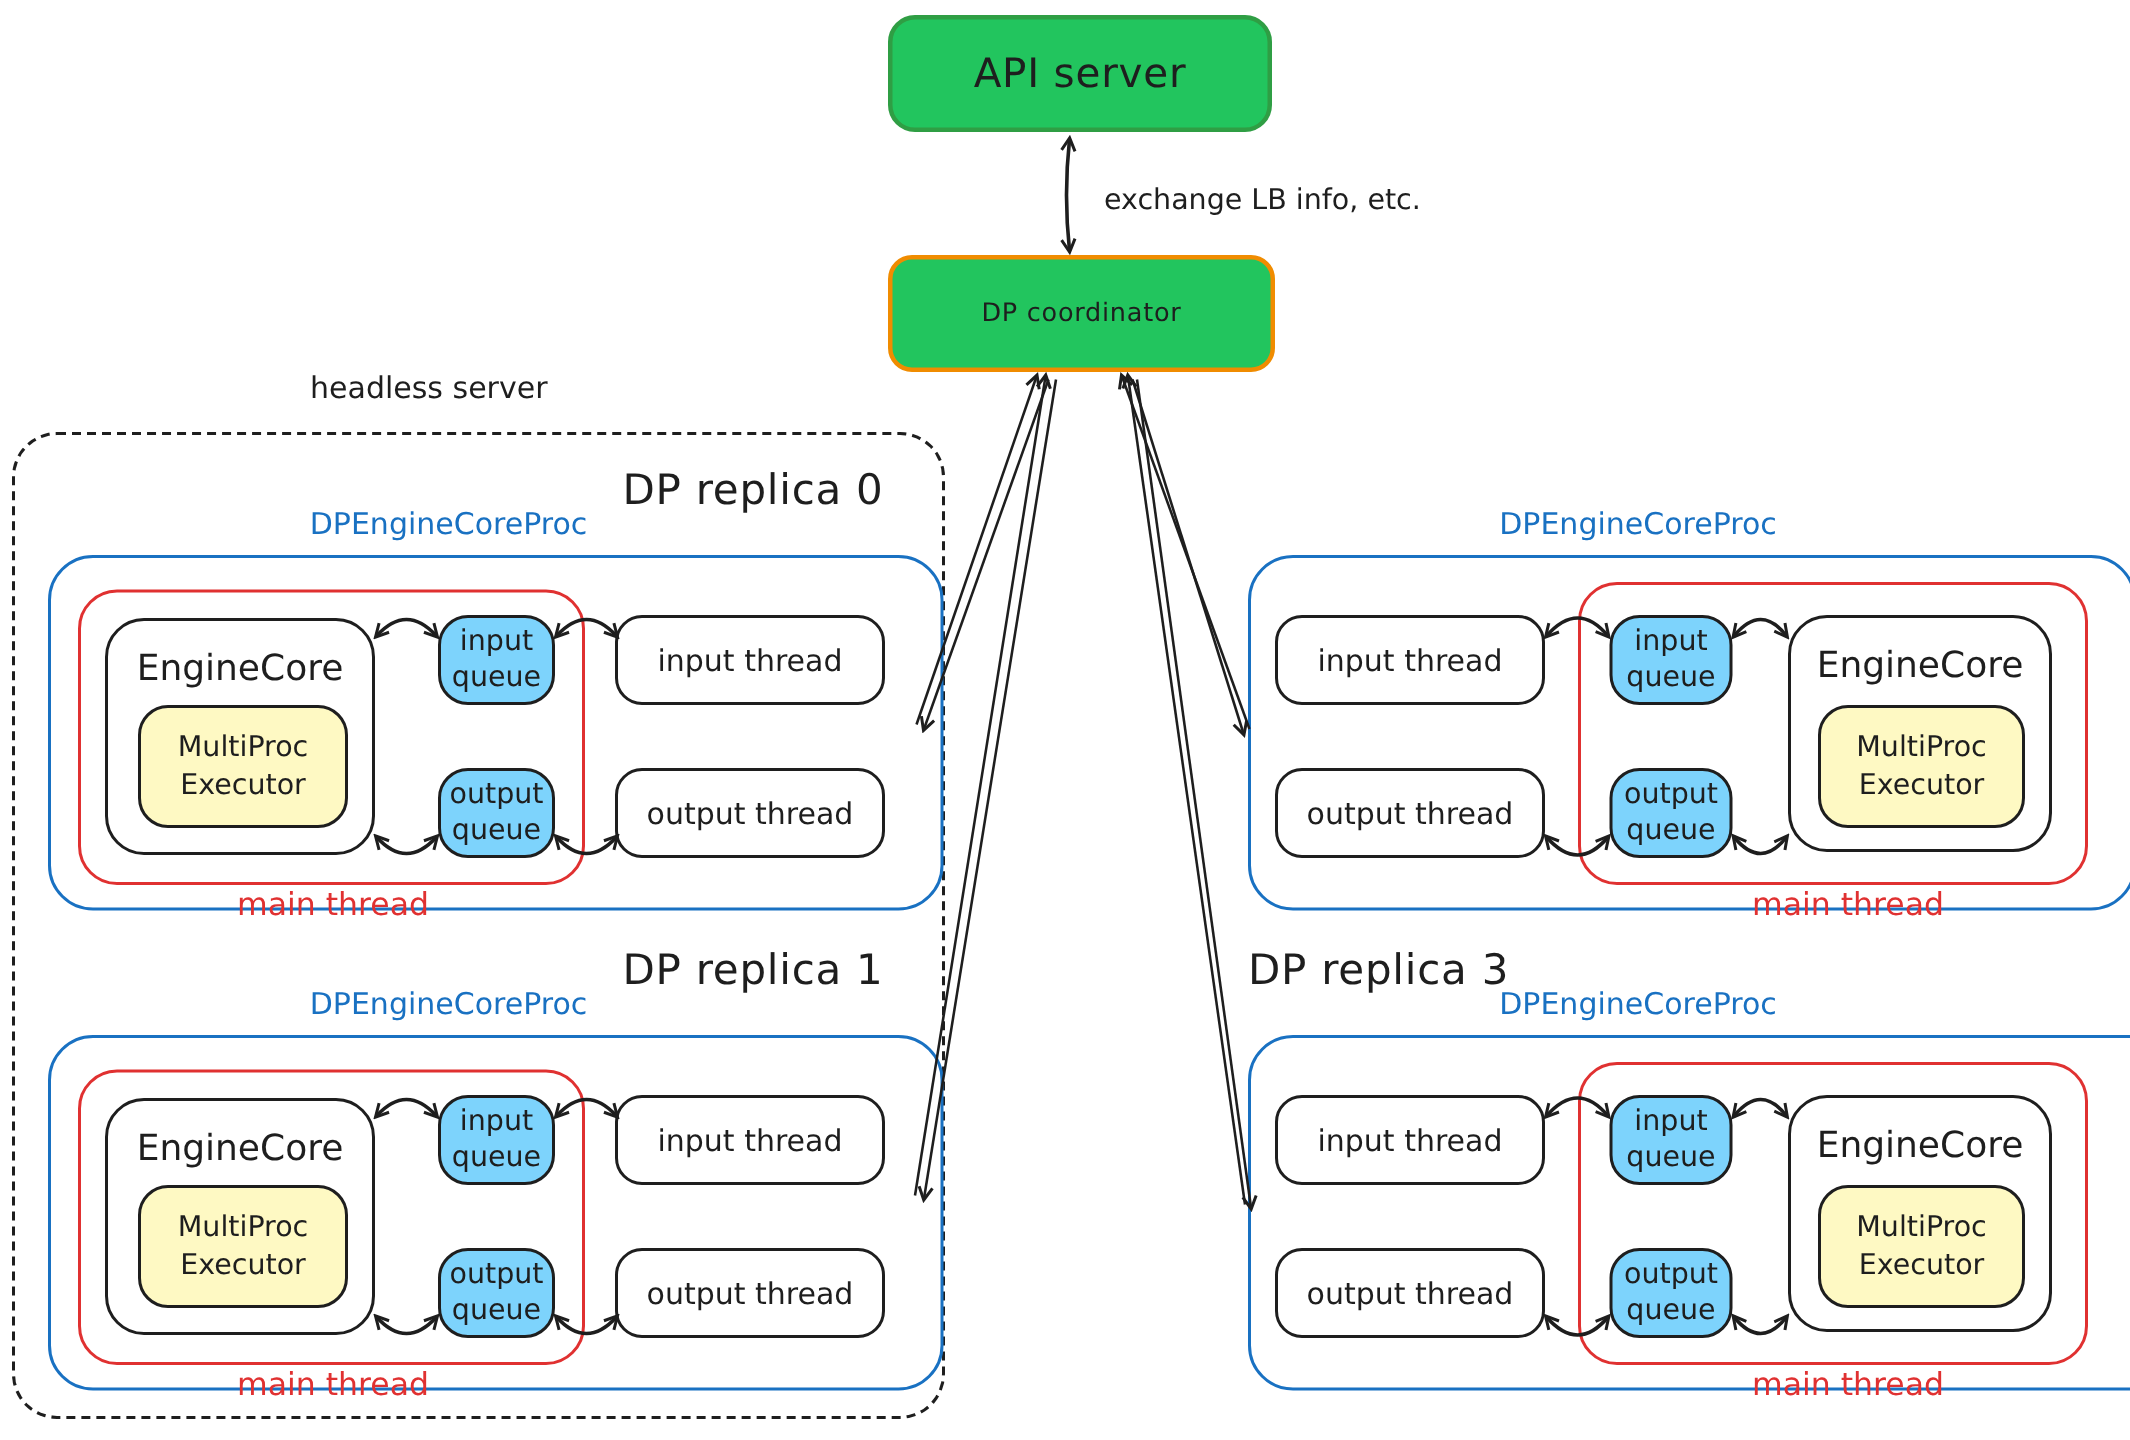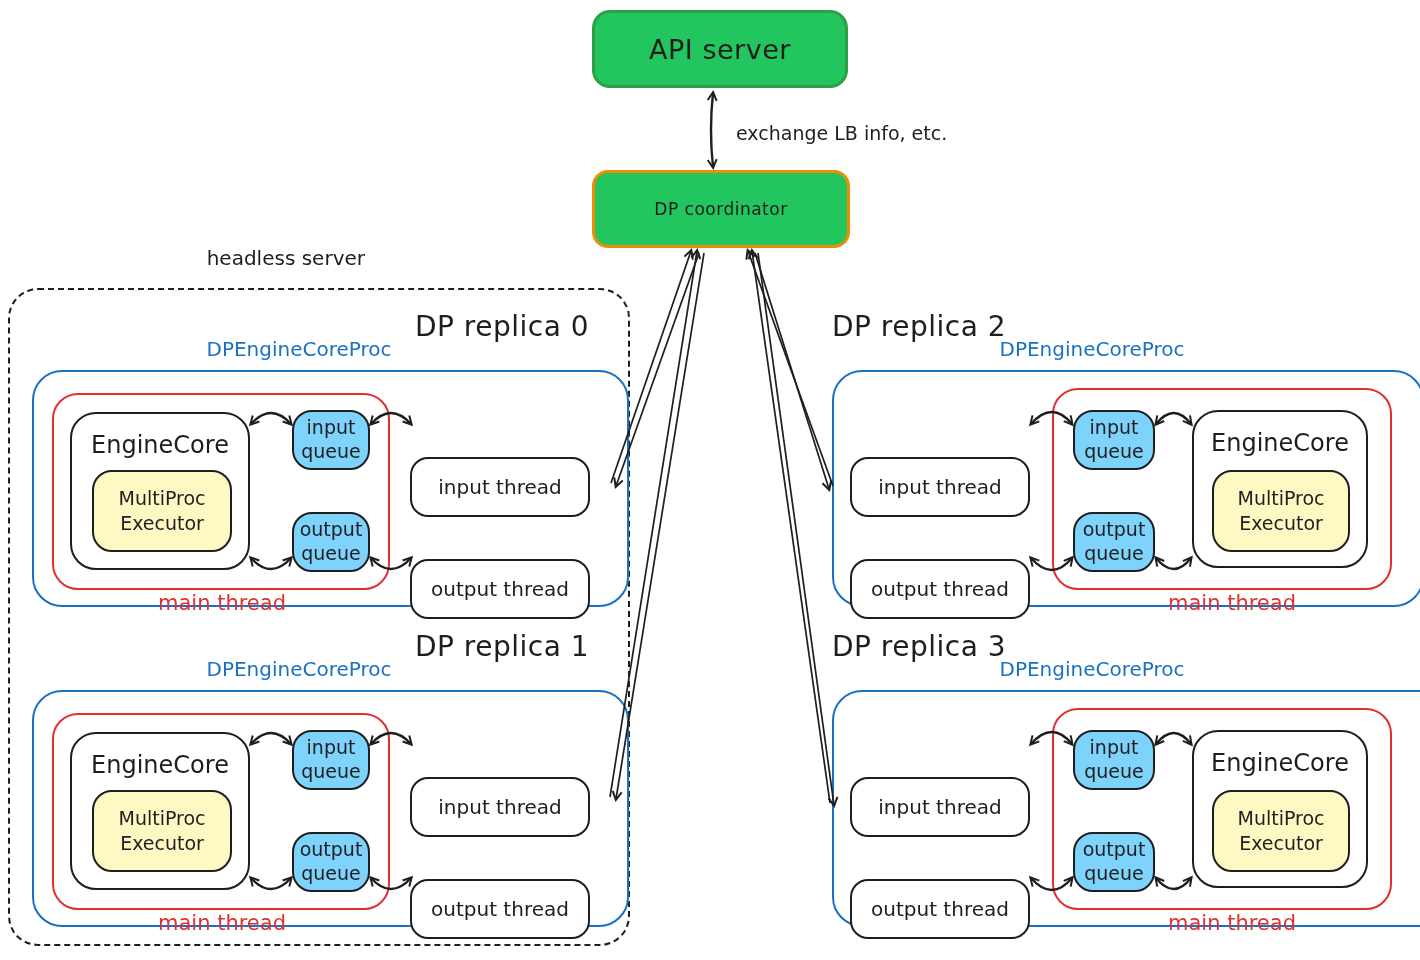--- a/index.html
+++ b/index.html
@@ -49,21 +49,21 @@
   .layout-left  .executor-box{left:20px;top:56px;width:140px;height:82px;}
   .layout-right .executor-box{left:18px;top:58px;width:138px;height:82px;}
   .small-box{border:2.8px solid #1e1e1e;border-radius:20px;background:#7dd3fc;
         display:flex;align-items:center;justify-content:center;text-align:center;
         white-space:pre-line;font-size:19px;line-height:1.25;}
   .layout-left  .small-box{left:260px;width:78px;}
   .layout-right .small-box{left:241px;width:82px;}
   .queue-in{top:105px;height:60px;}
   .queue-out{top:207px;height:60px;}
   .thread-box{border:2.8px solid #1e1e1e;border-radius:18px;background:#fff;
-        display:flex;align-items:center;justify-content:center;font-size:20px;margin-top:47px;}
+        display:flex;align-items:center;justify-content:center;font-size:20px;}
   .layout-left  .thread-box{left:378px;width:180px;}
   .layout-right .thread-box{left:18px;width:180px;}
   .thread-in{top:105px;height:60px;}
   .thread-out{top:207px;height:60px;}
   
   .arrows{position:absolute;left:0;top:0;width:1420px;height:960px;pointer-events:none;}
 </style>
 </head>
 <body>
 
@@ -112,21 +112,20 @@
     <div class="small-box queue-in">input
 queue</div>
     <div class="small-box queue-out">output
 queue</div>
     <div class="thread-box thread-in">input thread</div>
     <div class="thread-box thread-out">output thread</div>
     <div class="main-thread-label">main thread</div>
   </div>
 
   <div class="replica layout-right pos-r2">
-    <div class="rep-title">DP replica 2</div>
     <div class="proc-label">DPEngineCoreProc</div>
     <div class="blue-box"></div>
     <div class="red-box"></div>
     <div class="engine-box">
       <div class="engine-title">EngineCore</div>
       <div class="executor-box">MultiProc
 Executor</div>
     </div>
     <div class="small-box queue-in">input
 queue</div>

